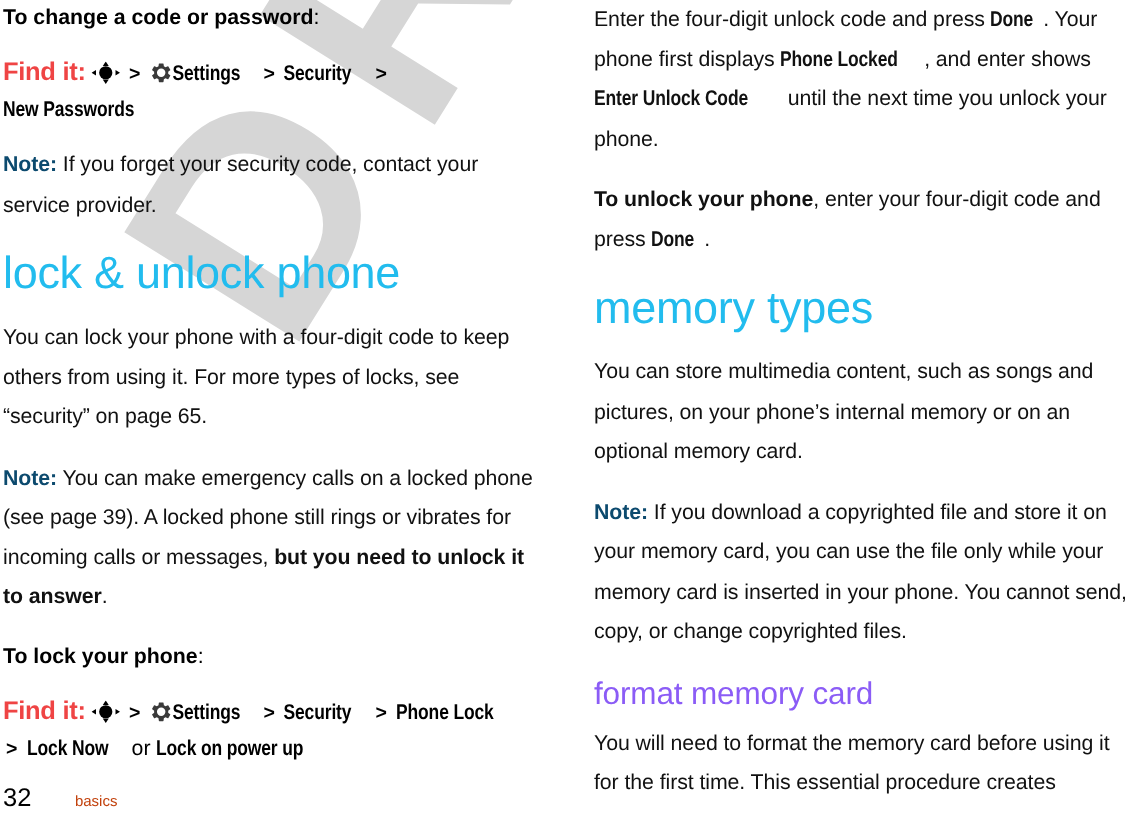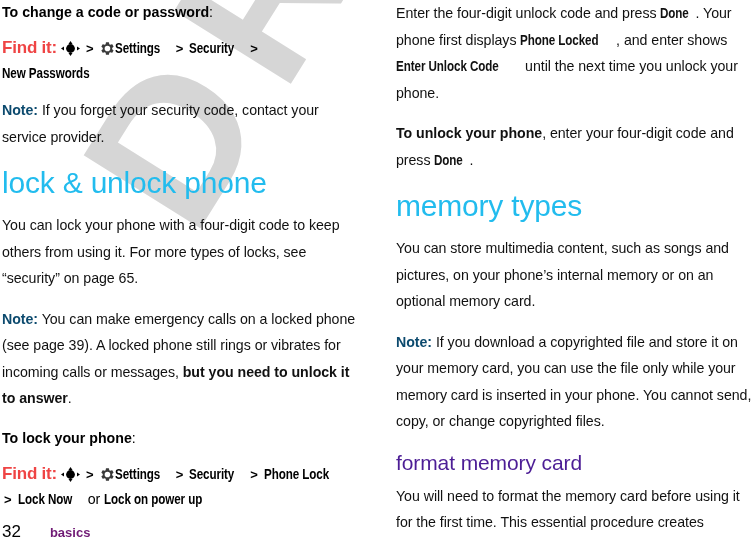--- a/index.html
+++ b/index.html
@@ -91,21 +91,21 @@
     color: #22bcee;
     letter-spacing: -0.2px;
   }
   
   h2.subsection {
     margin: 0 0 6px 0;
     padding: 0;
     font-size: 21px;
     font-weight: normal;
     line-height: 28px;
-    color: #4c1d95;
+    color: #8b5cf6;
     letter-spacing: -0.1px;
   }
 
   
   p.lead {
     margin: 0 0 12px 0;
     font-size: 14.2px;
     line-height: 24px;
     font-weight: bold;
   }
@@ -152,24 +152,23 @@
     bottom: 3px;
     z-index: 3;
     white-space: nowrap;
   }
   #footer .pagenum {
     font-size: 17px;
     font-weight: normal;
     color: #000000;
   }
   #footer .chapter {
-    font-size: 13px;
-    color: #701a75;
+    font-size: 10px;
+    color: #c2410c;
     padding-left: 29px;
-    font-weight: bold;
   }
 </style>
 </head>
 <body>
 
 <div id="page">
 
   <div id="watermark">
     <div class="draft-text">DRAFT</div>
   </div>

